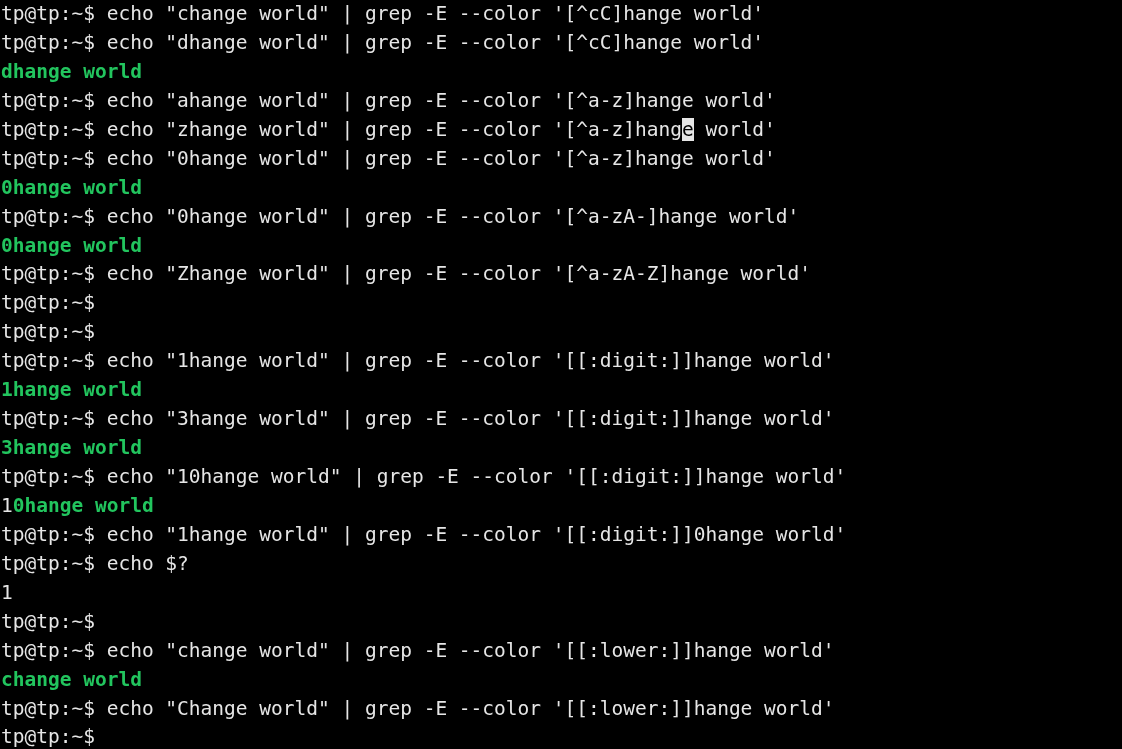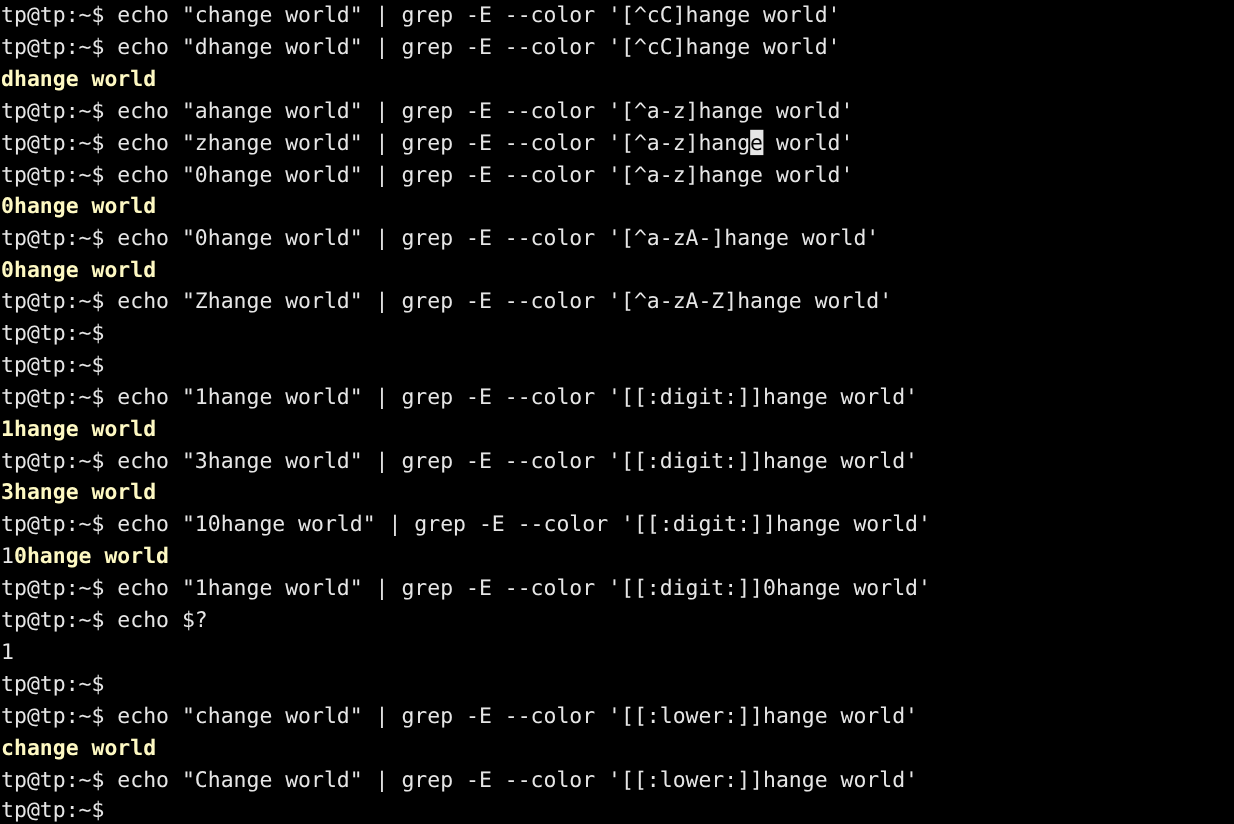--- a/index.html
+++ b/index.html
@@ -29,21 +29,21 @@
   }
   .line {
     height: 28.95px;
     white-space: pre;
     padding-left: 1px;
     font-variant-ligatures: none;
   }
   .seg { white-space: pre; }
   .plain { color: #e6e6e6; }
   .match {
-    color: #fef9c3;
+    color: #22c55e;
     font-weight: bold;
     margin-top: 28px;
   }
   .cursor-block-white {
     background: #e6e6e6;
     color: #000000;
   }
 </style>
 </head>
 <body>

